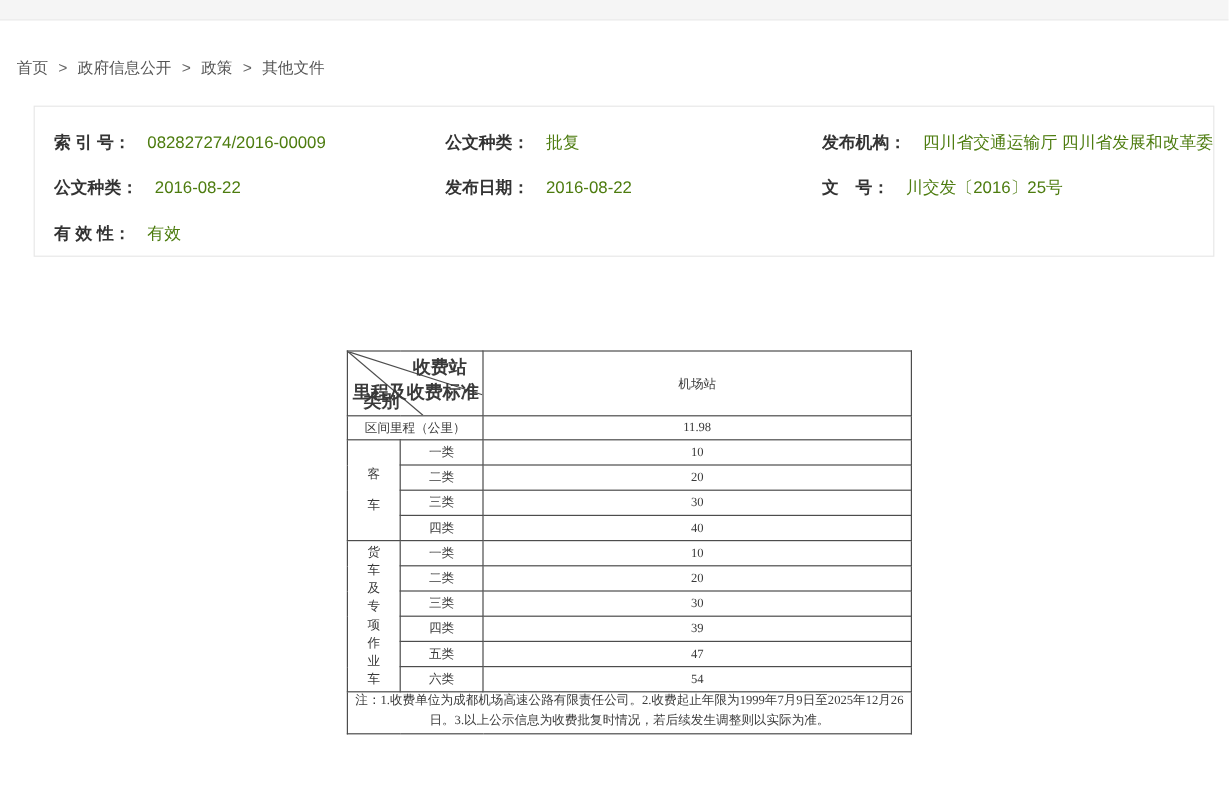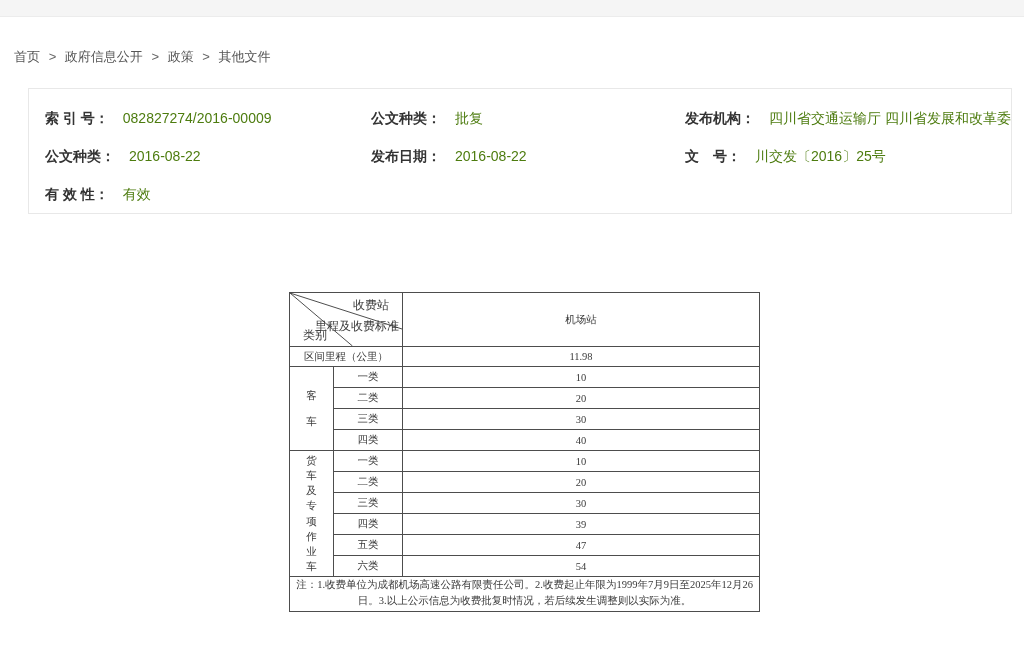--- a/index.html
+++ b/index.html
@@ -34,21 +34,21 @@
   .tbl-title{text-align:center;font-size:17px;font-weight:600;color:#222;letter-spacing:2px;}
   .unit-line{text-align:right;font-size:11px;margin:9px 10px 3px 0;color:#3a3a3a;}
 
   table.fee{border-collapse:collapse;width:470px;table-layout:fixed;}
   table.fee td,table.fee th{border:1px solid #4d4d4d;font-weight:normal;
         font-size:10.5px;text-align:center;padding:0;color:#3a3a3a;}
   col.c1{width:44px;} col.c2{width:69px;} col.c3{width:357px;}
 
   .corner-cell{position:relative;height:53px;padding:0;}
   .corner-cell svg{position:absolute;top:0;left:0;width:100%;height:100%;display:block;}
-  .corner-lbl{position:absolute;font-size:12px;white-space:nowrap;color:#3a3a3a;}
+  .corner-lbl{position:absolute;font-size:15px;white-space:nowrap;color:#3a3a3a;font-weight:bold;}
   .corner-station{top:4px;right:13px;}
   .corner-middle{top:25px;right:3px;}
   .corner-cat{left:13px;bottom:2px;}
 
   .station-h{font-size:11px;margin-top:48px;}
   .row-mile td{height:19px;}
   .row-class td{height:20px;}
   .vlabel{white-space:pre-line;text-align:center;font-size:10.5px;}
   .vlabel.pass{line-height:26px;}
   .vlabel.truck{line-height:15.2px;}

